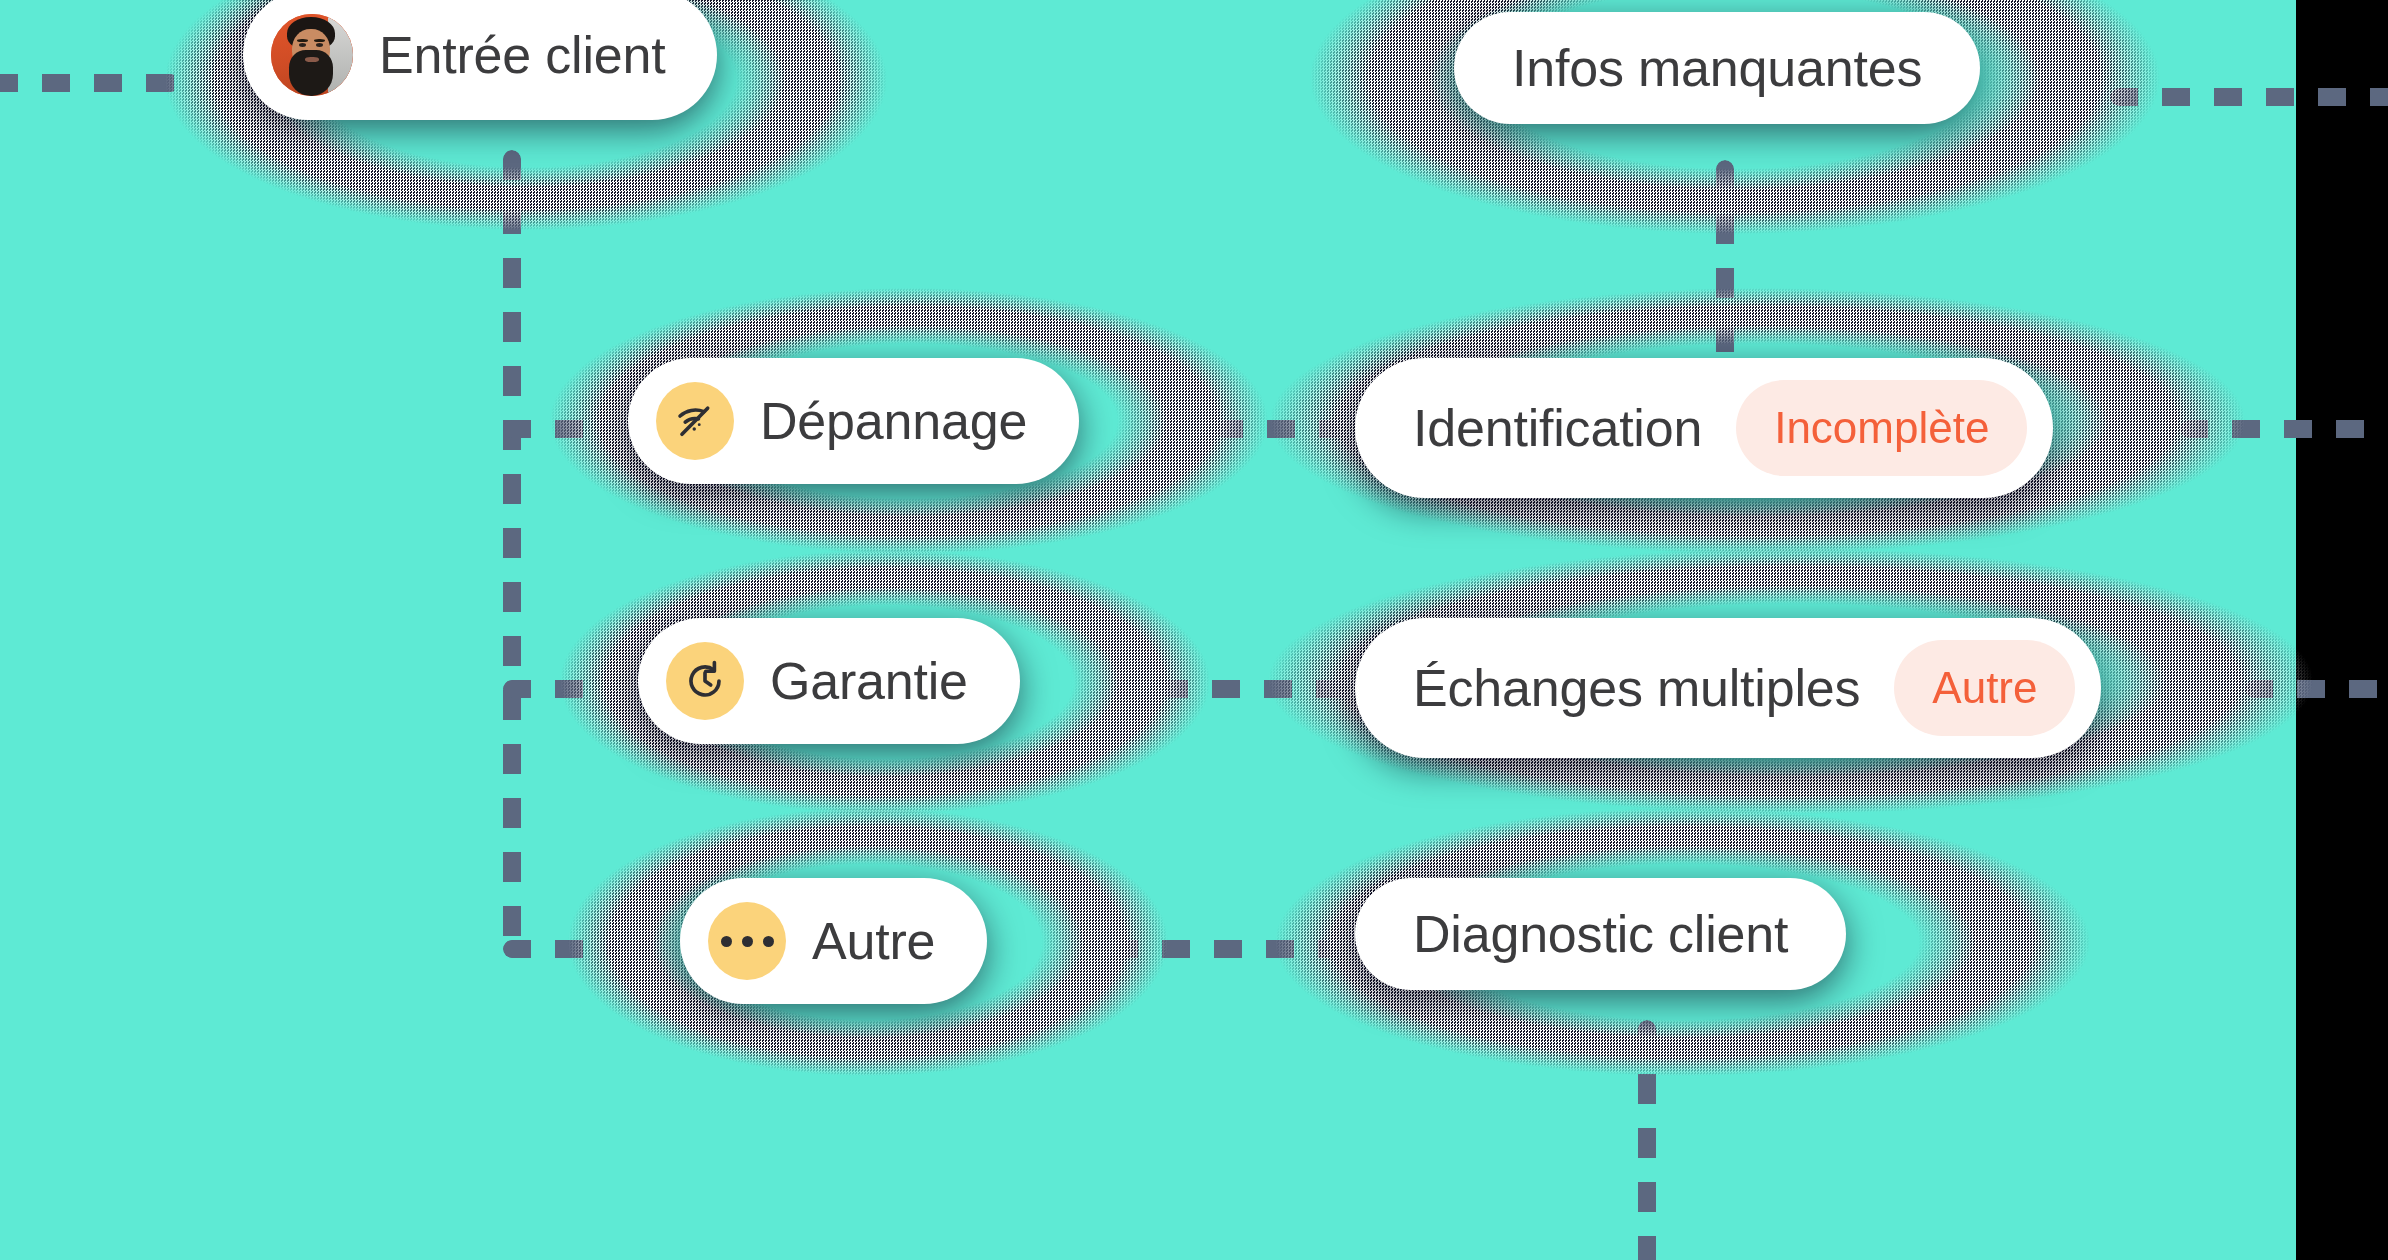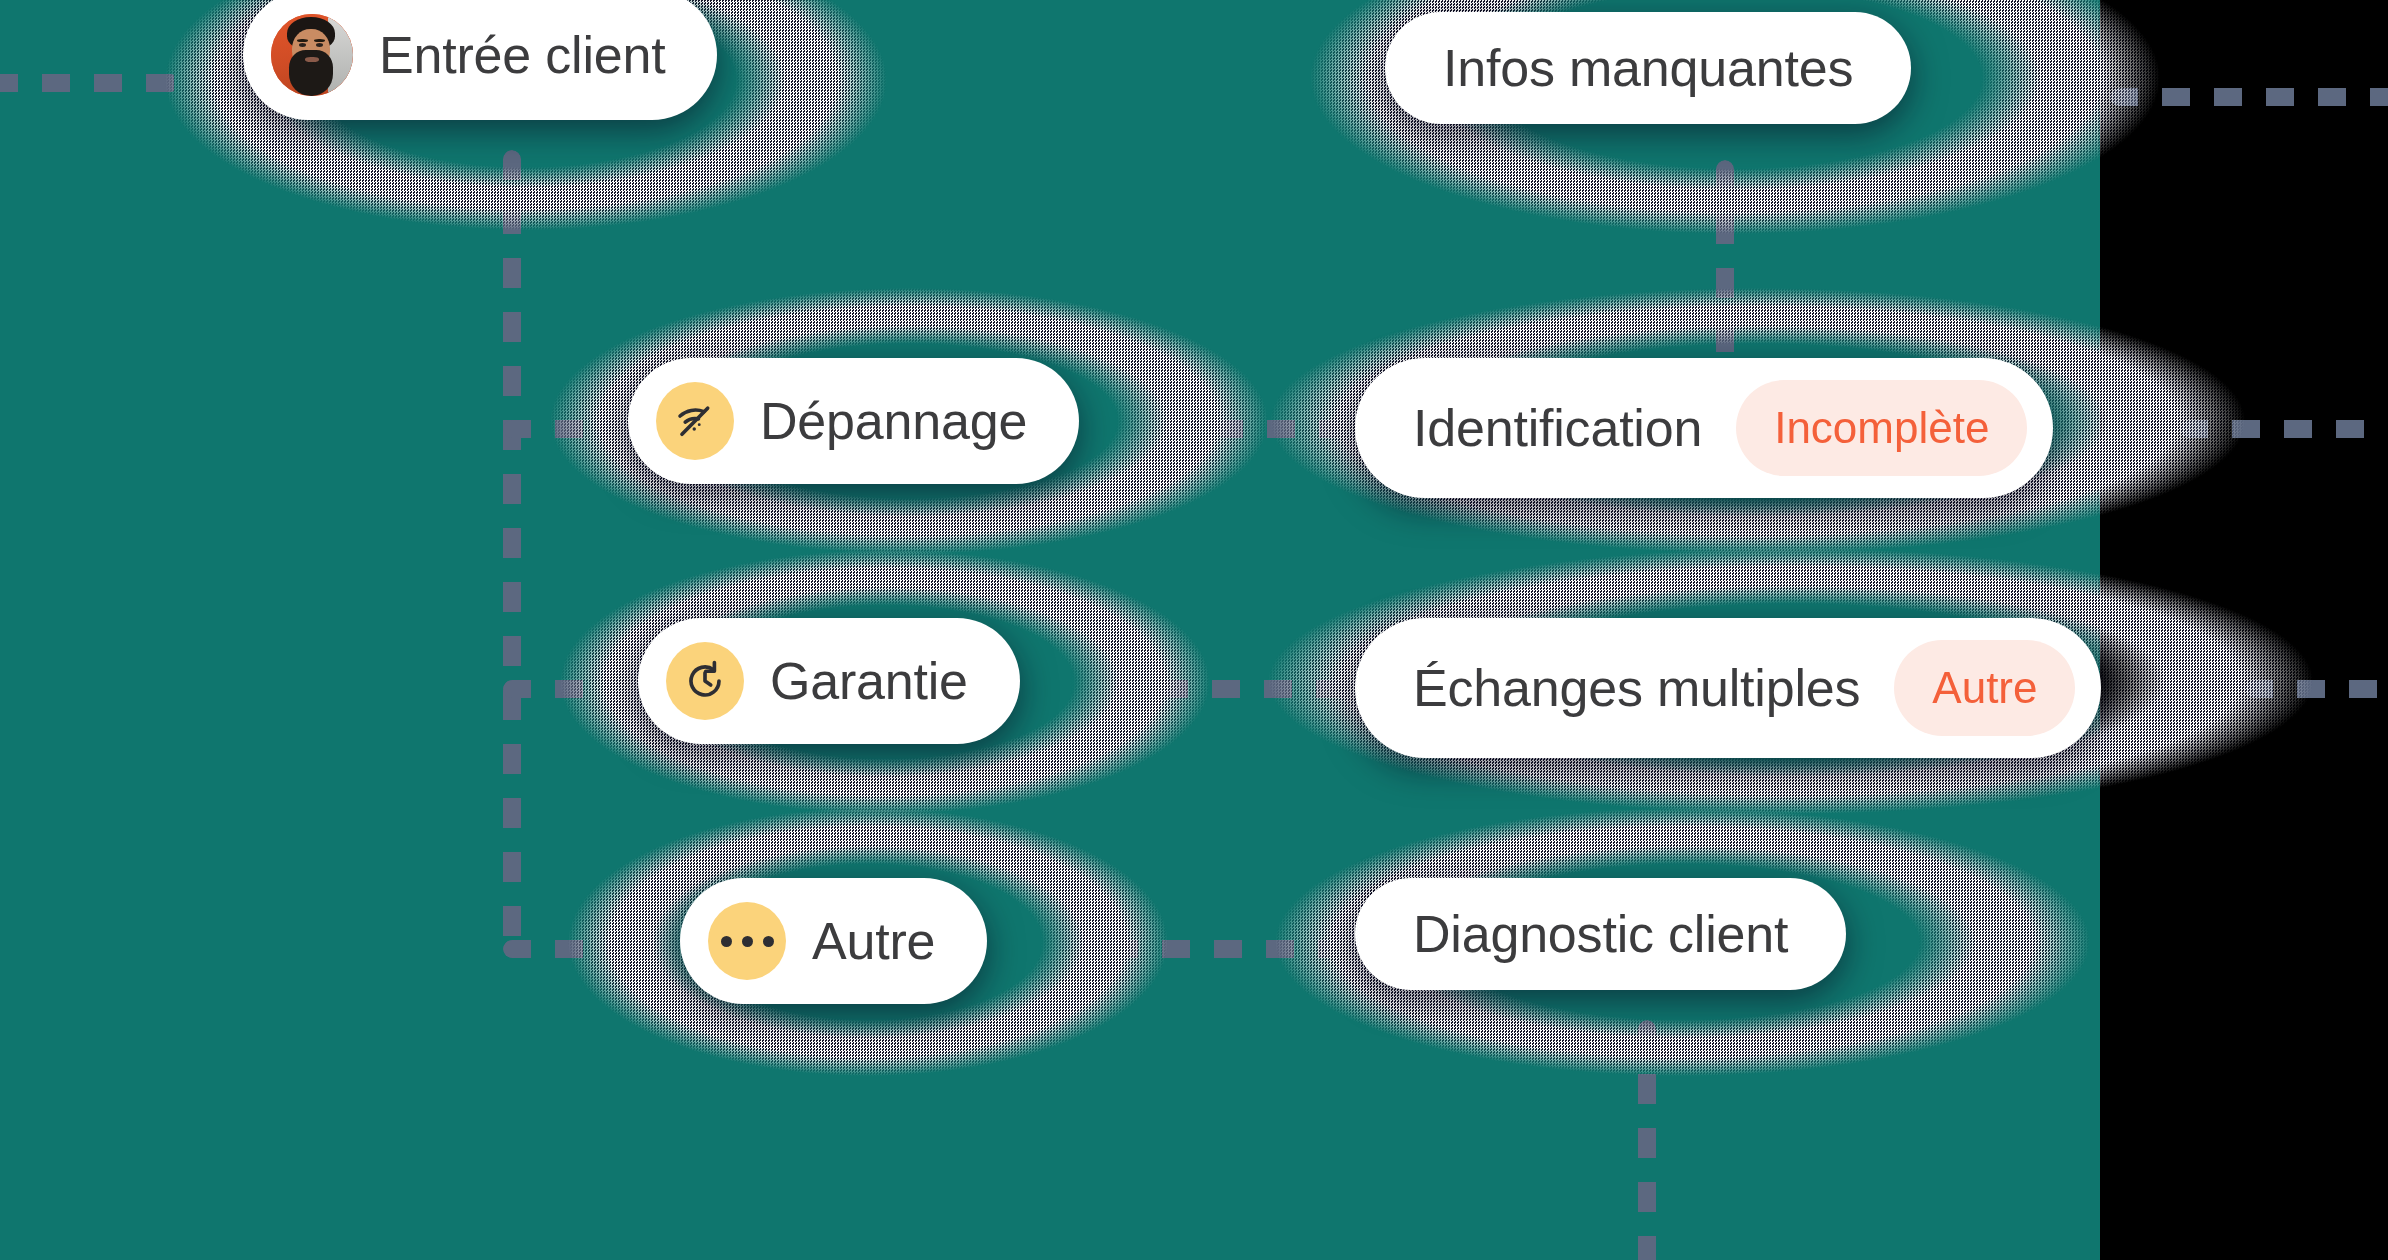--- a/index.html
+++ b/index.html
@@ -5,23 +5,23 @@
   * { box-sizing: border-box; margin: 0; padding: 0; }
   html, body {
     width: 2388px; height: 1260px;
     background: #000000;
     overflow: hidden;
     font-family: "Liberation Sans", sans-serif;
   }
 
   #stage {
     position: relative;
-    width: 2100px;
+    width: 2296px;
     height: 1260px;
-    background: #0f766e;
+    background: #5eead4;
   }
 
   
   .dash-h {
     position: absolute;
     height: 18px;
     background-image: repeating-linear-gradient(
         to right,
         #5c6880 0px, #5c6880 28px,
         rgba(0,0,0,0) 28px, rgba(0,0,0,0) 52px);
@@ -188,21 +188,21 @@
       <span class="browL"></span>
         <span class="browR"></span>
       <span class="eyeL"></span>
         <span class="eyeR"></span>
       <span class="beard"></span>
         <span class="mouth"></span>
     </div>
     <span class="label">Entrée client</span>
   </div>
 
-  <div class="node plain-node" style="left:1385px; top:12px;">
+  <div class="node plain-node" style="left:1454px; top:12px;">
     <span class="label">Infos manquantes</span>
   </div>
 
   <div class="node badge-node" style="left:1355px; top:358px;">
     <span class="label">Identification</span>
     <span class="badge">Incomplète</span>
   </div>
 
   <div class="node icon-node" style="left:628px; top:358px;">
     <span class="ic">

